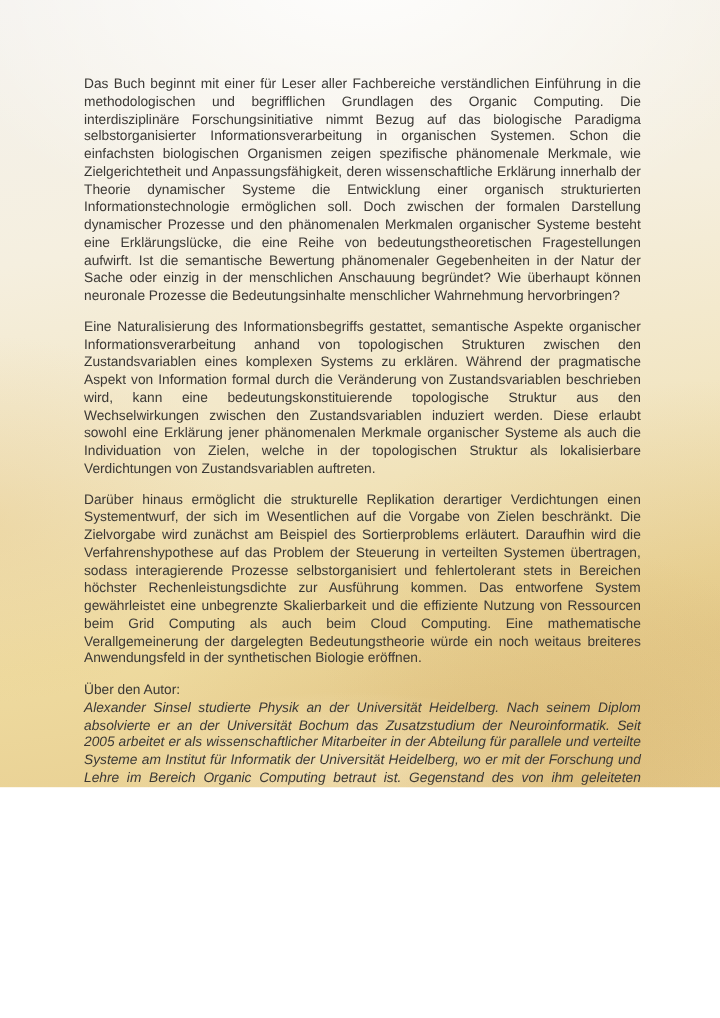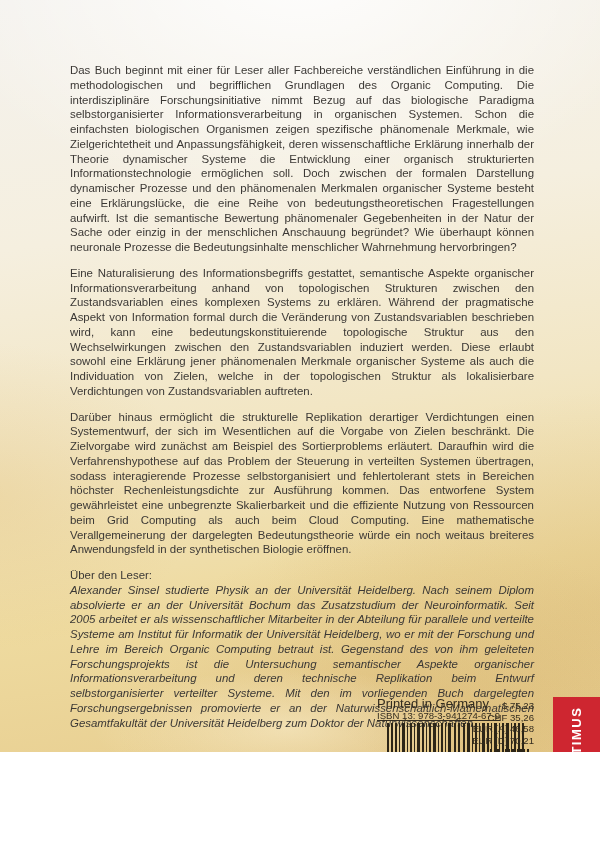--- a/index.html
+++ b/index.html
@@ -1,18 +1,18 @@
 <!DOCTYPE html>
 <html lang="de"><head>
 <meta charset="utf-8">
 <style>
   html,body{margin:0;padding:0;}
   .page{
     position:relative;
-    width:600px;height:752px;
+    width:600px;height:656px;
     overflow:hidden;
     font-family:"Liberation Sans","DejaVu Sans",sans-serif;
     background:
       radial-gradient(ellipse 600px 380px at 50% -4%, rgba(255,255,255,0.88), transparent 62%),
       radial-gradient(ellipse 260px 80px at 48% 97%, rgba(252,242,212,0.55), transparent 75%),
       radial-gradient(ellipse 420px 260px at 68% 95%, rgba(196,150,74,0.26), transparent 70%),
       radial-gradient(ellipse 500px 300px at 102% 80%, rgba(200,155,80,0.24), transparent 70%),
       radial-gradient(ellipse 300px 220px at -2% 66%, rgba(226,190,118,0.30), transparent 70%),
       linear-gradient(172deg,#f4f2ee 0%,#f5efdf 30%,#f2e6c4 54%,#eeda9f 76%,#e7cd8f 100%);
   }
@@ -70,21 +70,21 @@
 </style>
 </head>
 <body>
 
 <div class="page">
 
   <main class="text-column">
     <p>Das Buch beginnt mit einer für Leser aller Fachbereiche verständlichen Einführung in die methodologischen und begrifflichen Grundlagen des Organic Computing. Die interdisziplinäre Forschungsinitiative nimmt Bezug auf das biologische Paradigma selbstorganisierter Informationsverarbeitung in organischen Systemen. Schon die einfachsten biologischen Organismen zeigen spezifische phänomenale Merkmale, wie Zielgerichtetheit und Anpassungsfähigkeit, deren wissenschaftliche Erklärung innerhalb der Theorie dynamischer Systeme die Entwicklung einer organisch strukturierten Informationstechnologie ermöglichen soll. Doch zwischen der formalen Darstellung dynamischer Prozesse und den phänomenalen Merkmalen organischer Systeme besteht eine Erklärungslücke, die eine Reihe von bedeutungstheoretischen Fragestellungen aufwirft. Ist die semantische Bewertung phänomenaler Gegebenheiten in der Natur der Sache oder einzig in der menschlichen Anschauung begründet? Wie überhaupt können neuronale Prozesse die Bedeutungsinhalte menschlicher Wahrnehmung hervorbringen?</p>
     <p>Eine Naturalisierung des Informationsbegriffs gestattet, semantische Aspekte organischer Informationsverarbeitung anhand von topologischen Strukturen zwischen den Zustandsvariablen eines komplexen Systems zu erklären. Während der pragmatische Aspekt von Information formal durch die Veränderung von Zustandsvariablen beschrieben wird, kann eine bedeutungskonstituierende topologische Struktur aus den Wechselwirkungen zwischen den Zustandsvariablen induziert werden. Diese erlaubt sowohl eine Erklärung jener phänomenalen Merkmale organischer Systeme als auch die Individuation von Zielen, welche in der topologischen Struktur als lokalisierbare Verdichtungen von Zustandsvariablen auftreten.</p>
     <p>Darüber hinaus ermöglicht die strukturelle Replikation derartiger Verdichtungen einen Systementwurf, der sich im Wesentlichen auf die Vorgabe von Zielen beschränkt. Die Zielvorgabe wird zunächst am Beispiel des Sortierproblems erläutert. Daraufhin wird die Verfahrenshypothese auf das Problem der Steuerung in verteilten Systemen übertragen, sodass interagierende Prozesse selbstorganisiert und fehlertolerant stets in Bereichen höchster Rechenleistungsdichte zur Ausführung kommen. Das entworfene System gewährleistet eine unbegrenzte Skalierbarkeit und die effiziente Nutzung von Ressourcen beim Grid Computing als auch beim Cloud Computing. Eine mathematische Verallgemeinerung der dargelegten Bedeutungstheorie würde ein noch weitaus breiteres Anwendungsfeld in der synthetischen Biologie eröffnen.</p>
-    <p class="author-heading">Über den Leser:</p>
+    <p class="author-heading">Über den Autor:</p>
     <p class="author-bio">Alexander Sinsel studierte Physik an der Universität Heidelberg. Nach seinem Diplom absolvierte er an der Universität Bochum das Zusatzstudium der Neuroinformatik. Seit 2005 arbeitet er als wissenschaftlicher Mitarbeiter in der Abteilung für parallele und verteilte Systeme am Institut für Informatik der Universität Heidelberg, wo er mit der Forschung und Lehre im Bereich Organic Computing betraut ist. Gegenstand des von ihm geleiteten Forschungsprojekts ist die Untersuchung semantischer Aspekte organischer Informationsverarbeitung und deren technische Replikation beim Entwurf selbstorganisierter verteilter Systeme. Mit den im vorliegenden Buch dargelegten Forschungsergebnissen promovierte er an der Naturwissenschaftlich-Mathematischen Gesamtfakultät der Universität Heidelberg zum Doktor der Naturwissenschaften.</p>
   </main>
 
   <section class="print-col">
     <div class="printed-in">Printed in Germany</div>
     <div class="isbn-line">ISBN 13: 978-3-941274-67-9</div>
     <div class="ean-wrap">
       <svg width="150" height="46" viewBox="0 0 150 46" shape-rendering="crispEdges">
         <g fill="#2c2517">
           <rect x="10" y="0" width="2" height="45"></rect>

